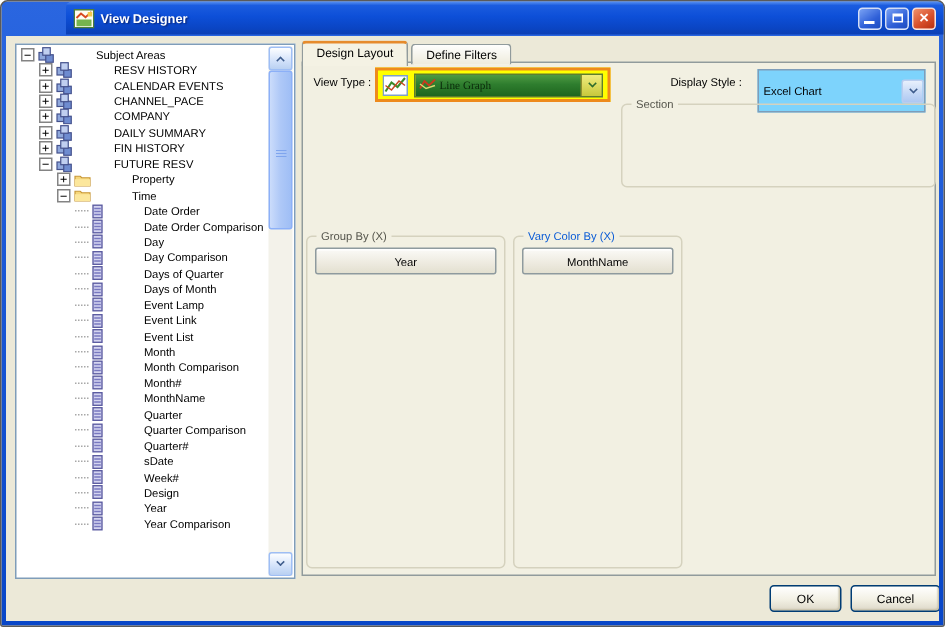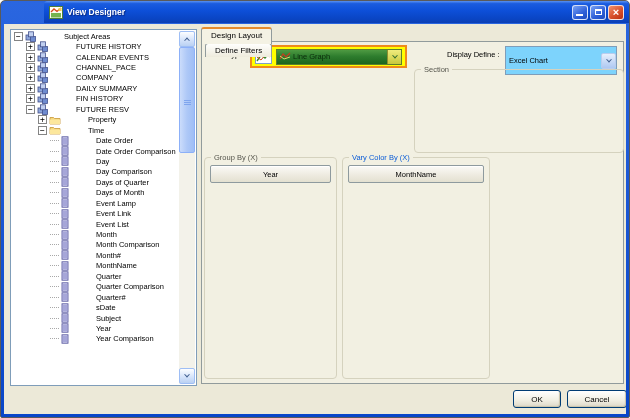--- a/index.html
+++ b/index.html
@@ -45,32 +45,32 @@
   .sbtn.up { top:0; } .sbtn.down { bottom:0; }
   .sthumb { position:absolute; left:0; top:16px; width:16px; height:106px; border:1px solid #8CB0F8; border-radius:2px;
             background:linear-gradient(90deg,#CBDCFB,#AEC8F7 50%,#9FBEF5); }
   .grip { position:absolute; left:4px; top:50%; width:7px; height:6px;
           background:repeating-linear-gradient(180deg,#7FA5EE 0 1px,transparent 1px 2px); }
   .chev { display:inline-block; width:4px; height:4px; border-right:1.5px solid #3E5C8C; border-bottom:1.5px solid #3E5C8C; }
   .chev.up { transform:rotate(-135deg) translate(-1px,-1px); }
   .chev.down { transform:rotate(45deg) translate(-1px,-1px); }
 
   
-  .tabstrip { position:absolute; left:197px; top:3px; display:flex; align-items:flex-end; z-index:2;flex-direction:column; }
+  .tabstrip { position:absolute; left:197px; top:3px; display:flex; align-items:flex-end; z-index:2; }
   .tab { border:1px solid #919B9C; border-bottom:none; border-radius:3px 3px 0 0; padding:2px 9px 2px 9px;
          background:linear-gradient(180deg,#FEFEFD,#EEEBDC); margin-right:2px; height:14px; font-size:8px; }
   .tab.active { background:#F4F2E4; border-top:2px solid #E68B2C; height:17px; padding-top:2px; position:relative; margin-bottom:-1px; }
   .tabpage { position:absolute; left:197px; top:17px; width:423px; height:343px;
              border:1px solid #919B9C; background:#F2F0E2; }
 
   .lbl { font-size:7.5px; color:#000; position:absolute; }
 
   
   .hilite { position:absolute; left:48px; top:3px; width:157px; height:23px; background:#FFFF00;
-            border:2px solid #EE8A1C; display:flex; align-items:center; padding:0 3px; }
+            border:2px solid #EE8A1C; display:flex; align-items:center; padding:0 3px;font-family:Liberation Serif, serif; }
   .vt-chart-icon { flex:0 0 auto; margin-right:4px; }
   .combo-green { flex:1; height:16px; border:1px solid #5E7E2E; display:flex; align-items:center;
                  background:linear-gradient(180deg,#4E9A42 0%,#2E7D2E 45%,#1E661E 100%); padding-left:2px; }
   .combo-green .txt { color:#0A2A0A; font-size:7.5px; margin-left:2px; flex:1; }
   .cg-btn { width:14px; height:14px; margin-left:auto; border-left:1px solid #8F8F2F;
             background:linear-gradient(180deg,#F0EC7E,#C8C83C); display:flex; align-items:center; justify-content:center; }
   .cg-btn .chev { border-color:#2E6B2E; }
 
   
   .combo { position:absolute; height:29px; border:1px solid #7F9DB9; background:#7dd3fc; display:flex; align-items:center; }
@@ -139,21 +139,21 @@
           <div class="trow">
             <span class="indent" style="width: 14px;"></span>
             <span class="expander">+</span>
             <span class="ticon">
               <svg width="12" height="11" viewBox="0 0 12 11">
                 <rect x="1" y="4" width="5" height="5" fill="#8FA8DC" stroke="#44518C" stroke-width="0.8"></rect>
                 <rect x="5.5" y="5.5" width="5" height="5" fill="#6F8CD0" stroke="#44518C" stroke-width="0.8"></rect>
                 <rect x="3.5" y="0.8" width="5" height="5" fill="#C0CFF0" stroke="#44518C" stroke-width="0.8"></rect>
               </svg>
             </span>
-            <span class="tlabel">FUTURE HISTORY</span>
+            <span class="tlabel">RESV HISTORY</span>
           </div>
           <div class="trow">
             <span class="indent" style="width: 14px;"></span>
             <span class="expander">+</span>
             <span class="ticon">
               <svg width="12" height="11" viewBox="0 0 12 11">
                 <rect x="1" y="4" width="5" height="5" fill="#8FA8DC" stroke="#44518C" stroke-width="0.8"></rect>
                 <rect x="5.5" y="5.5" width="5" height="5" fill="#6F8CD0" stroke="#44518C" stroke-width="0.8"></rect>
                 <rect x="3.5" y="0.8" width="5" height="5" fill="#C0CFF0" stroke="#44518C" stroke-width="0.8"></rect>
               </svg>
@@ -467,21 +467,34 @@
             <span class="indent" style="width: 38px;"></span>
             <span class="connector"></span>
             <span class="ticon">
               <svg width="8" height="10" viewBox="0 0 8 10">
                 <rect x="1" y="0.8" width="6" height="8.4" fill="#D4D4F0" stroke="#5A5AA0" stroke-width="0.9"></rect>
                 <line x1="1.8" y1="3" x2="6.2" y2="3" stroke="#7878C0"></line>
                 <line x1="1.8" y1="5" x2="6.2" y2="5" stroke="#7878C0"></line>
                 <line x1="1.8" y1="7" x2="6.2" y2="7" stroke="#7878C0"></line>
               </svg>
             </span>
-            <span class="tlabel">Subject</span>
+            <span class="tlabel">Week#</span>
+          </div>
+          <div class="trow">
+            <span class="indent" style="width: 38px;"></span>
+            <span class="connector"></span>
+            <span class="ticon">
+              <svg width="8" height="10" viewBox="0 0 8 10">
+                <rect x="1" y="0.8" width="6" height="8.4" fill="#D4D4F0" stroke="#5A5AA0" stroke-width="0.9"></rect>
+                <line x1="1.8" y1="3" x2="6.2" y2="3" stroke="#7878C0"></line>
+                <line x1="1.8" y1="5" x2="6.2" y2="5" stroke="#7878C0"></line>
+                <line x1="1.8" y1="7" x2="6.2" y2="7" stroke="#7878C0"></line>
+              </svg>
+            </span>
+            <span class="tlabel">Design</span>
           </div>
           <div class="trow">
             <span class="indent" style="width: 38px;"></span>
             <span class="connector"></span>
             <span class="ticon">
               <svg width="8" height="10" viewBox="0 0 8 10">
                 <rect x="1" y="0.8" width="6" height="8.4" fill="#D4D4F0" stroke="#5A5AA0" stroke-width="0.9"></rect>
                 <line x1="1.8" y1="3" x2="6.2" y2="3" stroke="#7878C0"></line>
                 <line x1="1.8" y1="5" x2="6.2" y2="5" stroke="#7878C0"></line>
                 <line x1="1.8" y1="7" x2="6.2" y2="7" stroke="#7878C0"></line>
@@ -536,37 +549,37 @@
             <polyline points="1,7 4,2 7,5 11,1" fill="none" stroke="#c83a1e" stroke-width="1.2"></polyline>
             <polyline points="1,4 5,7 11,5" fill="none" stroke="#d8d870" stroke-width="1"></polyline>
           </svg>
           <span class="txt">Line Graph</span>
           <span class="cg-btn">
               <span class="chev down"></span>
             </span>
         </div>
       </div>
 
-      <span class="lbl" style="left:245px; top:8px;">Display Define :</span>
+      <span class="lbl" style="left:245px; top:8px;">Display Style :</span>
       <div class="combo" style="left:303px; top:4px; width:112px;">
         <span class="txt">Excel Chart</span>
         <span class="combo-btn">
             <span class="chev down"></span>
           </span>
       </div>
 
-      <div class="gbox" style="left:212px; top:27px; width:210px; height:84px;">
+      <div class="gbox" style="left:212px; top:27px; width:210px; height:56px;">
         <span class="gbox-label">Section</span>
       </div>
 
       <div class="gbox" style="left:2px; top:115px; width:133px; height:222px;">
         <span class="gbox-label">Group By (X)</span>
         <div class="fieldbtn">Year</div>
       </div>
-      <div class="gbox" style="left:140px; top:115px; width:148px; height:222px;">
+      <div class="gbox" style="left:140px; top:115px; width:113px; height:222px;">
         <span class="gbox-label blue">Vary Color By (X)</span>
         <div class="fieldbtn">MonthName</div>
       </div>
 
     </div>
 
     <div class="btn ok">OK</div>
     <div class="btn cancel">Cancel</div>
 
   </div>

